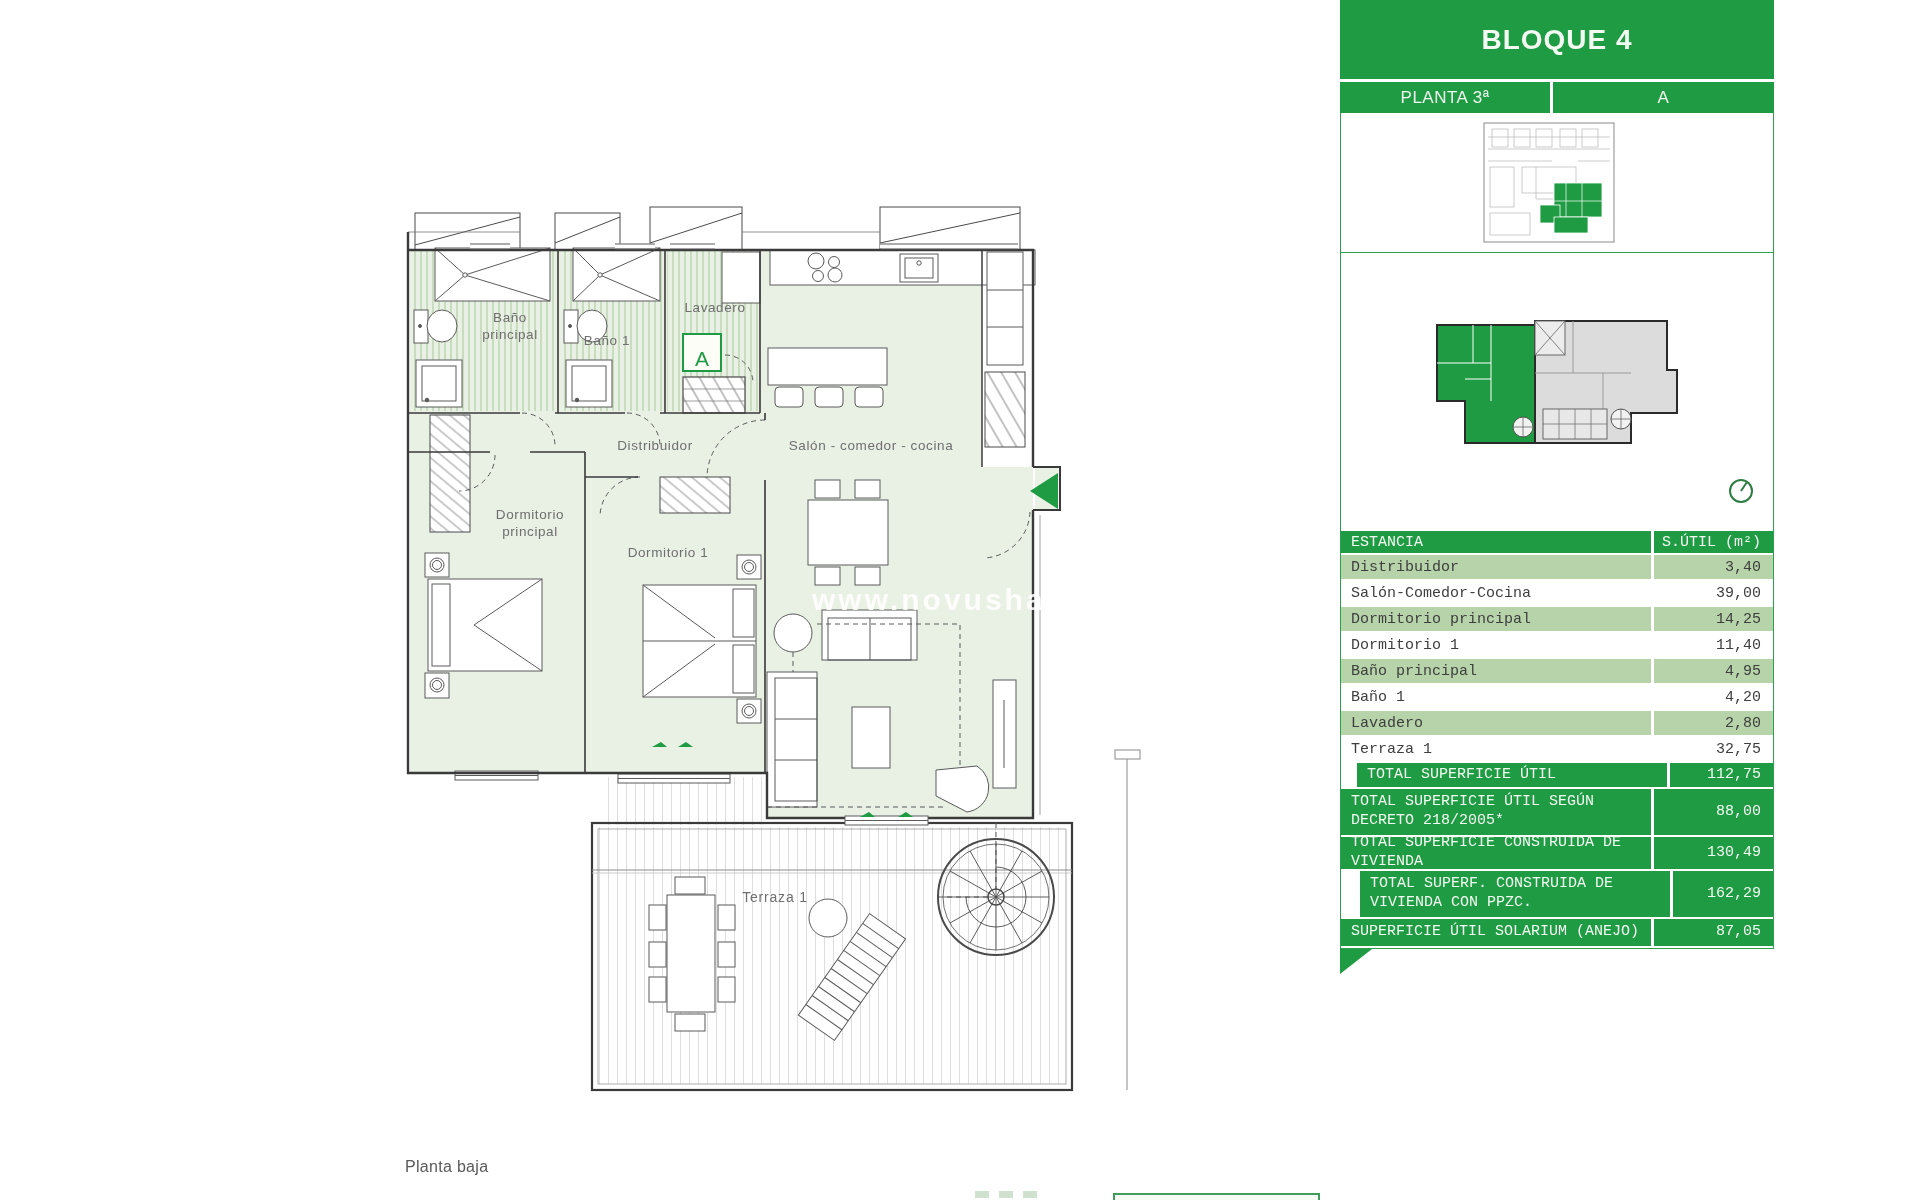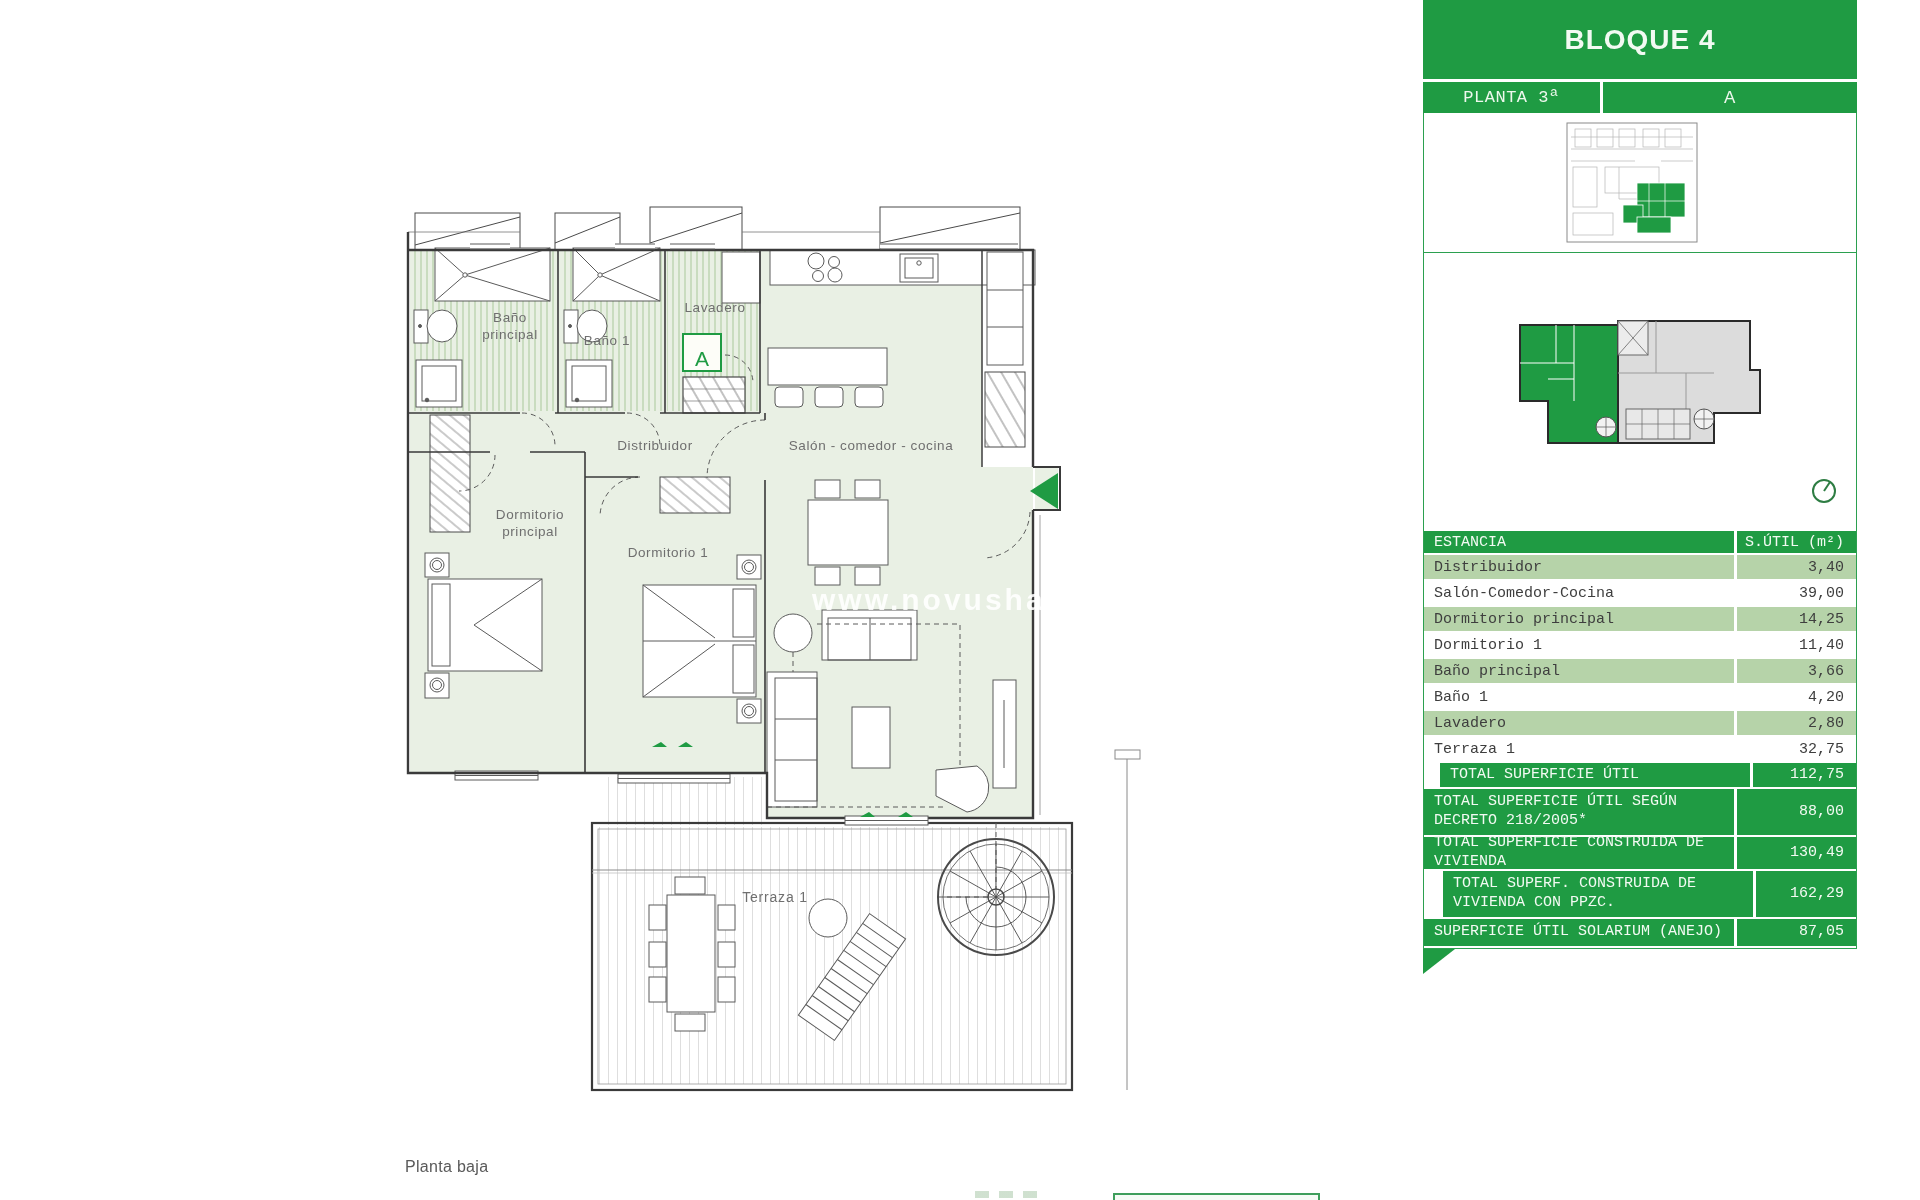--- a/index.html
+++ b/index.html
@@ -18,32 +18,32 @@
   }
   .bottom-marks{
     position:absolute;left:975px;top:1191px;width:62px;height:7px;opacity:.55;
     background:repeating-linear-gradient(90deg,#a9c8a9 0 14px,transparent 14px 24px);
   }
   .bottom-partial-box{
     position:absolute;left:1113px;top:1193px;width:203px;height:30px;
     border:2px solid #3f9e5c;background:#f6fbf6;
   }
   
-  .side-panel{position:absolute;left:1423px;top:0;width:434px;}
+  .side-panel{position:absolute;left:1340px;top:0;width:434px;}
   .p-header{
     height:79px;background:#1F9B43;color:#f2faf2;display:flex;align-items:center;justify-content:center;
     font-size:28px;font-weight:bold;letter-spacing:1px;
   }
   .p-gap{height:3px;background:#fff;}
   .p-sub{display:flex;height:31px;}
   .p-sub .cell{
     background:#1F9B43;color:#eef8ee;display:flex;align-items:center;justify-content:center;
     font-size:17px;letter-spacing:.5px;
   }
-  .p-sub .c1{width:177px;font-family:Liberation Mono, monospace;}
+  .p-sub .c1{width:210px;}
   .p-sub .c2{flex:1;margin-left:3px;}
   .p-body{border:1px solid #2BA04F;border-top:none;font-family:Liberation Mono, monospace;}
   .p-box1{height:139px;border-bottom:1px solid #2BA04F;position:relative;background:#fff;}
   .p-box2{height:278px;position:relative;background:#fff;}
   .site-mini{position:absolute;left:141px;top:8px;}
   .key-plan{position:absolute;left:90px;top:62px;}
   .compass{position:absolute;right:18px;bottom:26px;}
   
   .p-table{background:#fff;}
   .prow{display:flex;margin-bottom:2px;}
@@ -451,21 +451,21 @@
       <div class="prow drow alt">
         <div class="name">Dormitorio principal</div>
         <div class="val">14,25</div>
       </div>
       <div class="prow drow plain">
         <div class="name">Dormitorio 1</div>
         <div class="val">11,40</div>
       </div>
       <div class="prow drow alt">
         <div class="name">Baño principal</div>
-        <div class="val">3,66</div>
+        <div class="val">4,95</div>
       </div>
       <div class="prow drow plain">
         <div class="name">Baño 1</div>
         <div class="val">4,20</div>
       </div>
       <div class="prow drow alt">
         <div class="name">Lavadero</div>
         <div class="val">2,80</div>
       </div>
       <div class="prow drow plain">

